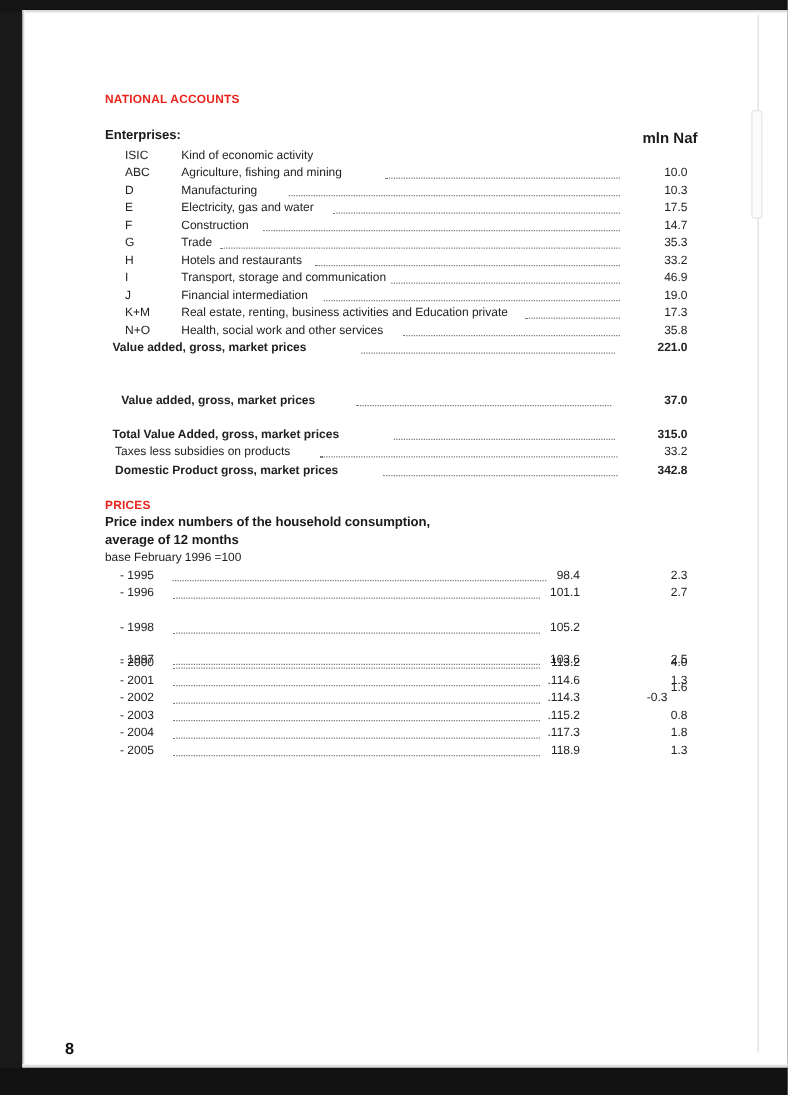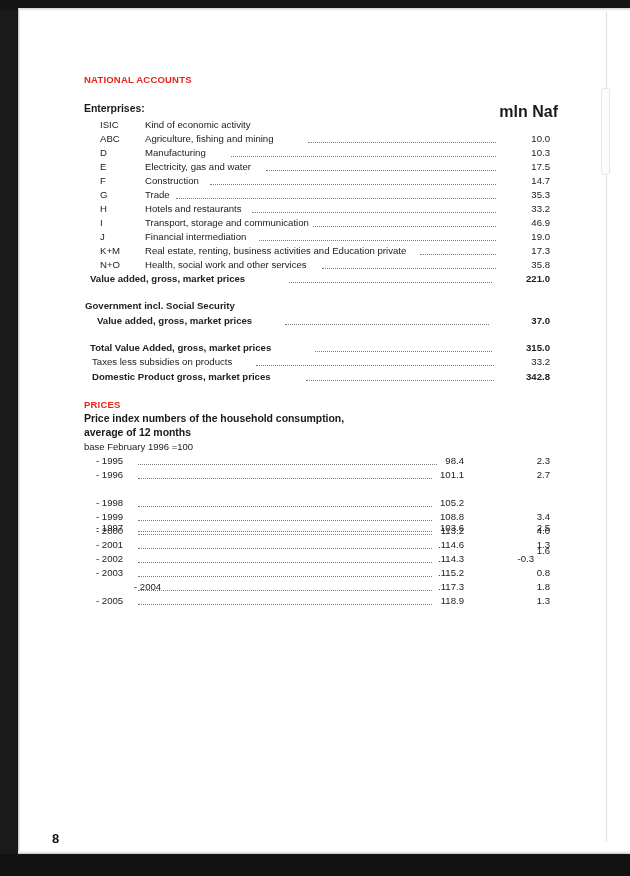--- a/index.html
+++ b/index.html
@@ -102,21 +102,21 @@
   }
   .sub-line {
     position: absolute;
     font-size: 9.5px;
     color: #1b1b1b;
     white-space: nowrap;
   }
   .unit-label {
     position: absolute;
     font-weight: bold;
-    font-size: 16px;
+    font-size: 12px;
     color: #1b1b1b;
     text-align: right;
     white-space: nowrap;
   }
 
   
   .row {
     position: absolute;
     height: 15px;
     font-size: 9.6px;
@@ -259,23 +259,20 @@
     <span class="leader" style="left:222px; right:56px;"></span>
     <span class="val" style="left:398px;">35.8</span>
   </div>
 
   <div class="row bold" style="left:90px; top:273px; width:462px;">
     <span class="lbl" style="left:0;">Value added, gross, market prices</span>
     <span class="leader" style="left:199px; right:60px;"></span>
     <span class="val" style="left:408px;">221.0</span>
   </div>
 
-  <div class="row bold" style="left:85px; top:300px; width:300px;">
-    <span class="lbl" style="left:0;">Government incl. Social Security</span>
-  </div>
 
   <div class="row bold" style="left:97px; top:315px; width:455px;">
     <span class="lbl" style="left:0;">Value added, gross, market prices</span>
     <span class="leader" style="left:188px; right:63px;"></span>
     <span class="val" style="left:401px;">37.0</span>
   </div>
 
   <div class="row bold" style="left:90px; top:342px; width:462px;">
     <span class="lbl" style="left:0;">Total Value Added, gross, market prices</span>
     <span class="leader" style="left:225px; right:60px;"></span>
@@ -323,26 +320,20 @@
     <span class="val2" style="left:414px;">2.5</span>
   </div>
 
   <div class="row" style="left:96px; top:497px; width:456px;">
     <span class="lbl" style="left:0;">-  1998</span>
     <span class="leader" style="left:42px; width:294px;"></span>
     <span class="val" style="left:316px;">105.2</span>
     <span class="val2" style="left:414px;margin-top:48px;">1.6</span>
   </div>
 
-  <div class="row" style="left:96px; top:511px; width:456px;">
-    <span class="lbl" style="left:0;">-  1999</span>
-    <span class="leader" style="left:42px; width:294px;"></span>
-    <span class="val" style="left:316px;">108.8</span>
-    <span class="val2" style="left:414px;">3.4</span>
-  </div>
 
   <div class="row" style="left:96px; top:525px; width:456px;">
     <span class="lbl" style="left:0;">-  2000</span>
     <span class="leader" style="left:42px; width:294px;"></span>
     <span class="val" style="left:316px;text-align:right;">113.2</span>
     <span class="val2" style="left:414px;">4.0</span>
   </div>
 
   <div class="row" style="left:96px; top:539px; width:456px;">
     <span class="lbl" style="left:0;">-  2001</span>
@@ -359,21 +350,21 @@
   </div>
 
   <div class="row" style="left:96px; top:567px; width:456px;">
     <span class="lbl" style="left:0;">-  2003</span>
     <span class="leader" style="left:42px; width:294px;"></span>
     <span class="val" style="left:316px;">.115.2</span>
     <span class="val2" style="left:414px;">0.8</span>
   </div>
 
   <div class="row" style="left:96px; top:581px; width:456px;">
-    <span class="lbl" style="left:0;margin-left:38px;">-  2004</span>
+    <span class="lbl" style="left:0;">-  2004</span>
     <span class="leader" style="left:42px; width:294px;"></span>
     <span class="val" style="left:316px;">.117.3</span>
     <span class="val2" style="left:414px;">1.8</span>
   </div>
 
   <div class="row" style="left:96px; top:595px; width:456px;">
     <span class="lbl" style="left:0;">-  2005</span>
     <span class="leader" style="left:42px; width:294px;"></span>
     <span class="val" style="left:316px;">118.9</span>
     <span class="val2" style="left:414px;">1.3</span>

